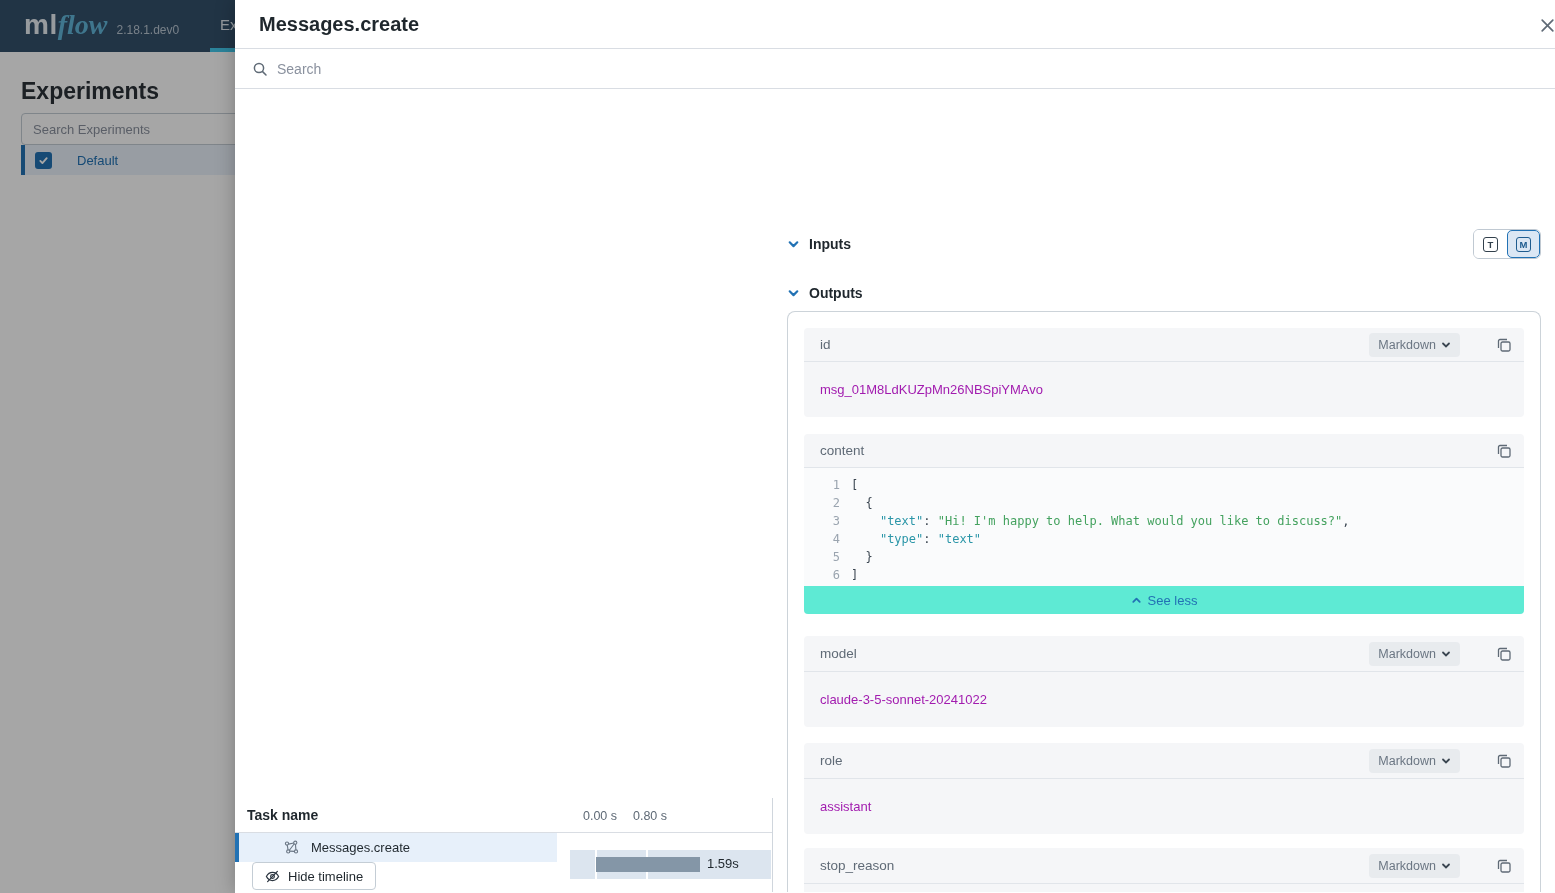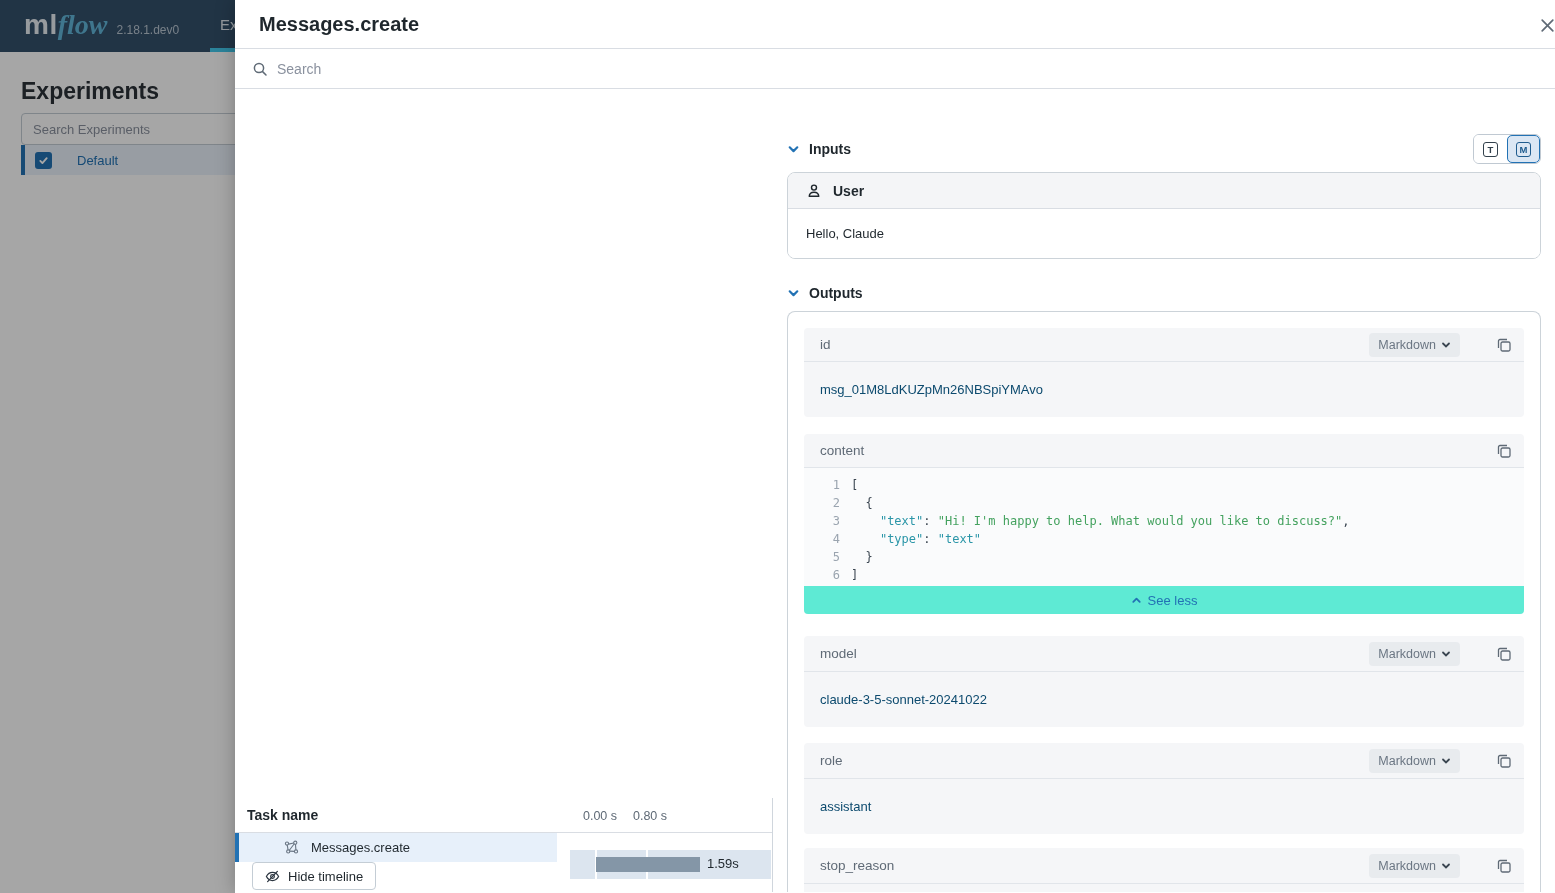--- a/index.html
+++ b/index.html
@@ -80,21 +80,21 @@
   .field-card + .field-card { margin-top:17px; }
   .fc-model { margin-top:22px !important; }
   .fc-role { margin-top:16px !important; }
   .fc-stop { margin-top:14px !important; }
   .field-header { height:34px; display:flex; align-items:center; padding:0 12px 0 16px; border-bottom:1px solid #e1e5ea; }
   .fh-tall { height:36px; }
   .field-label { font-size:13.5px; color:#5f6a76; }
   .controls { margin-left:auto; display:flex; align-items:center; gap:36px; }
   .pill { height:24px; display:flex; align-items:center; gap:5px; padding:0 9px; background:#e8ebee; border:none; border-radius:4px; font-size:12.5px; color:#6b7683; cursor:pointer; font-family:inherit; }
   .copy { background:none; border:none; cursor:pointer; display:flex; padding:0; }
-  .field-body { height:55px; display:flex; align-items:center; padding-left:16px; font-size:13px; color:#0c4a6e; }
+  .field-body { height:55px; display:flex; align-items:center; padding-left:16px; font-size:13px; color:#a21caf; }
 
   .code-area { background:#fafbfc; padding:8px 0 2px; font-family:"DejaVu Sans Mono","Liberation Mono",monospace; font-size:12px; }
   .code-line { display:flex; line-height:18px; }
   .line-num { width:36px; text-align:right; color:#9aa4af; flex:none; }
   .code-text { margin-left:11px; white-space:pre; }
   .tok { white-space:pre; }
   .tok-p { color:#3b4651; }
   .tok-key { color:#2b96a8; }
   .tok-str { color:#44a25f; }
   .see-less { height:28px; display:flex; align-items:center; justify-content:center; gap:6px; color:#2272b4; font-size:13px; cursor:pointer; background:#5eead4; }
@@ -199,30 +199,20 @@
           <div class="seg-control">
             <button class="seg">
               <span class="boxed">T</span>
             </button>
             <button class="seg selected">
               <span class="boxed">M</span>
             </button>
           </div>
         </div>
 
-        <div class="user-card">
-          <div class="user-card-header">
-            <svg viewBox="0 0 16 16" width="16" height="16" fill="none" stroke="#1f272d" stroke-width="1.4" stroke-linejoin="round">
-                <circle cx="8" cy="4.6" r="2.5"></circle>
-                <path d="M3.2 13.3 C3.4 10.6 5.3 9.2 8 9.2 C10.7 9.2 12.6 10.6 12.8 13.3 Z"></path>
-              </svg>
-            <span>User</span>
-          </div>
-          <div class="user-card-body">Hello, Claude</div>
-        </div>
 
         <div class="section-row outputs">
           <span class="chev">
             <svg viewBox="0 0 12 12" width="13" height="13" fill="none" stroke="#2272b4" stroke-width="2" stroke-linecap="round" stroke-linejoin="round">
                 <path d="M2.5 4 L6 7.5 L9.5 4"></path>
               </svg>
           </span>
           <span class="section-label">Outputs</span>
         </div>
 

